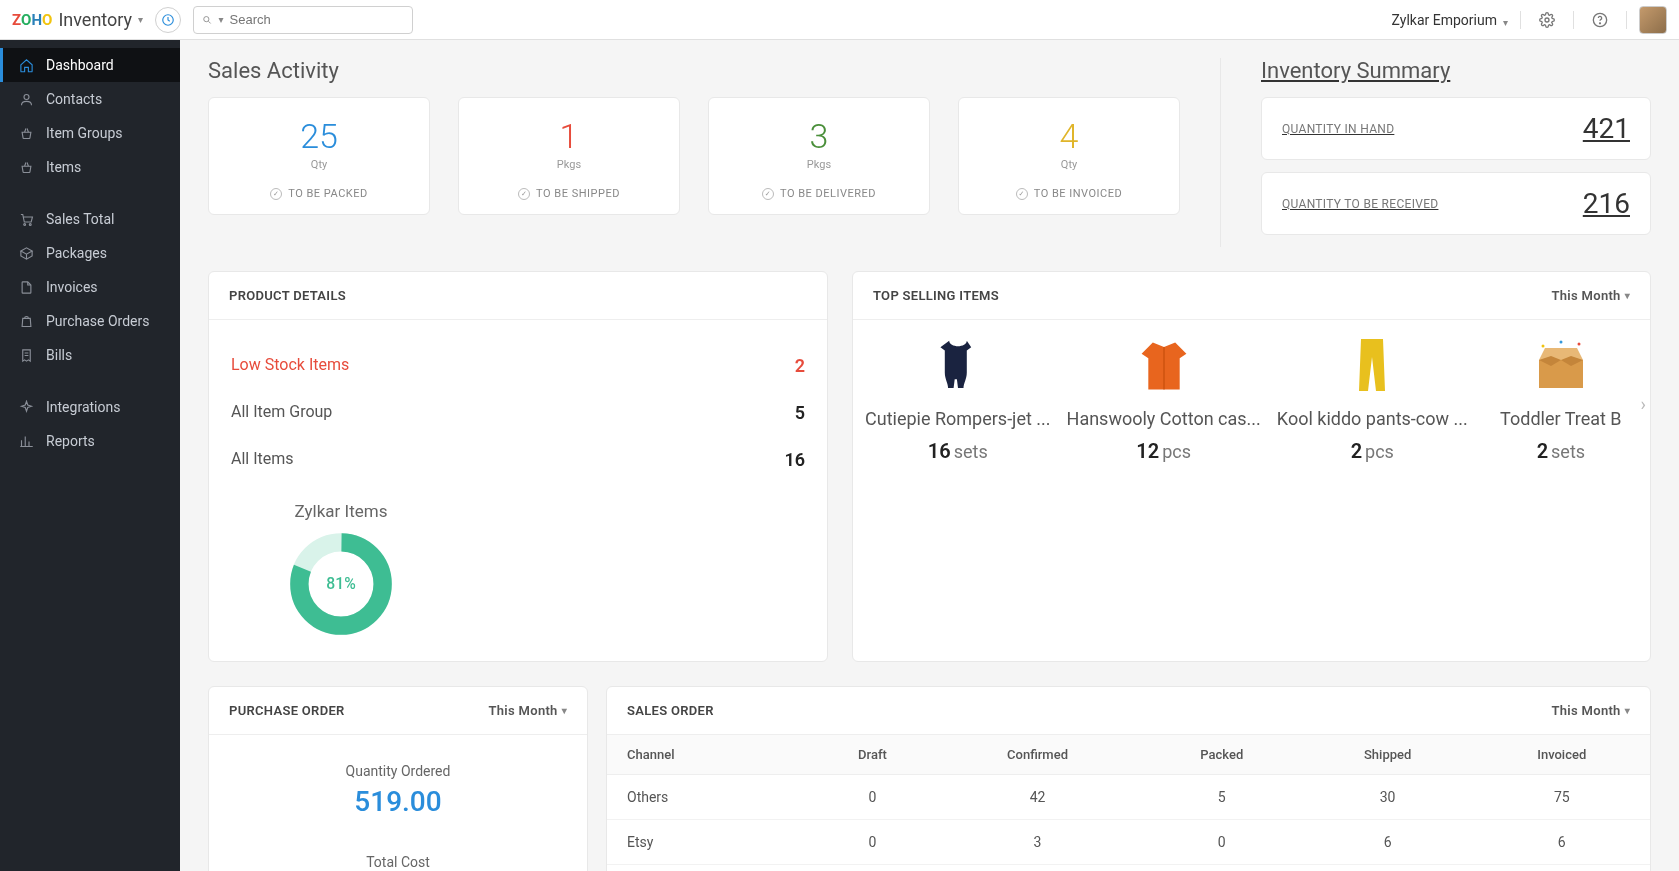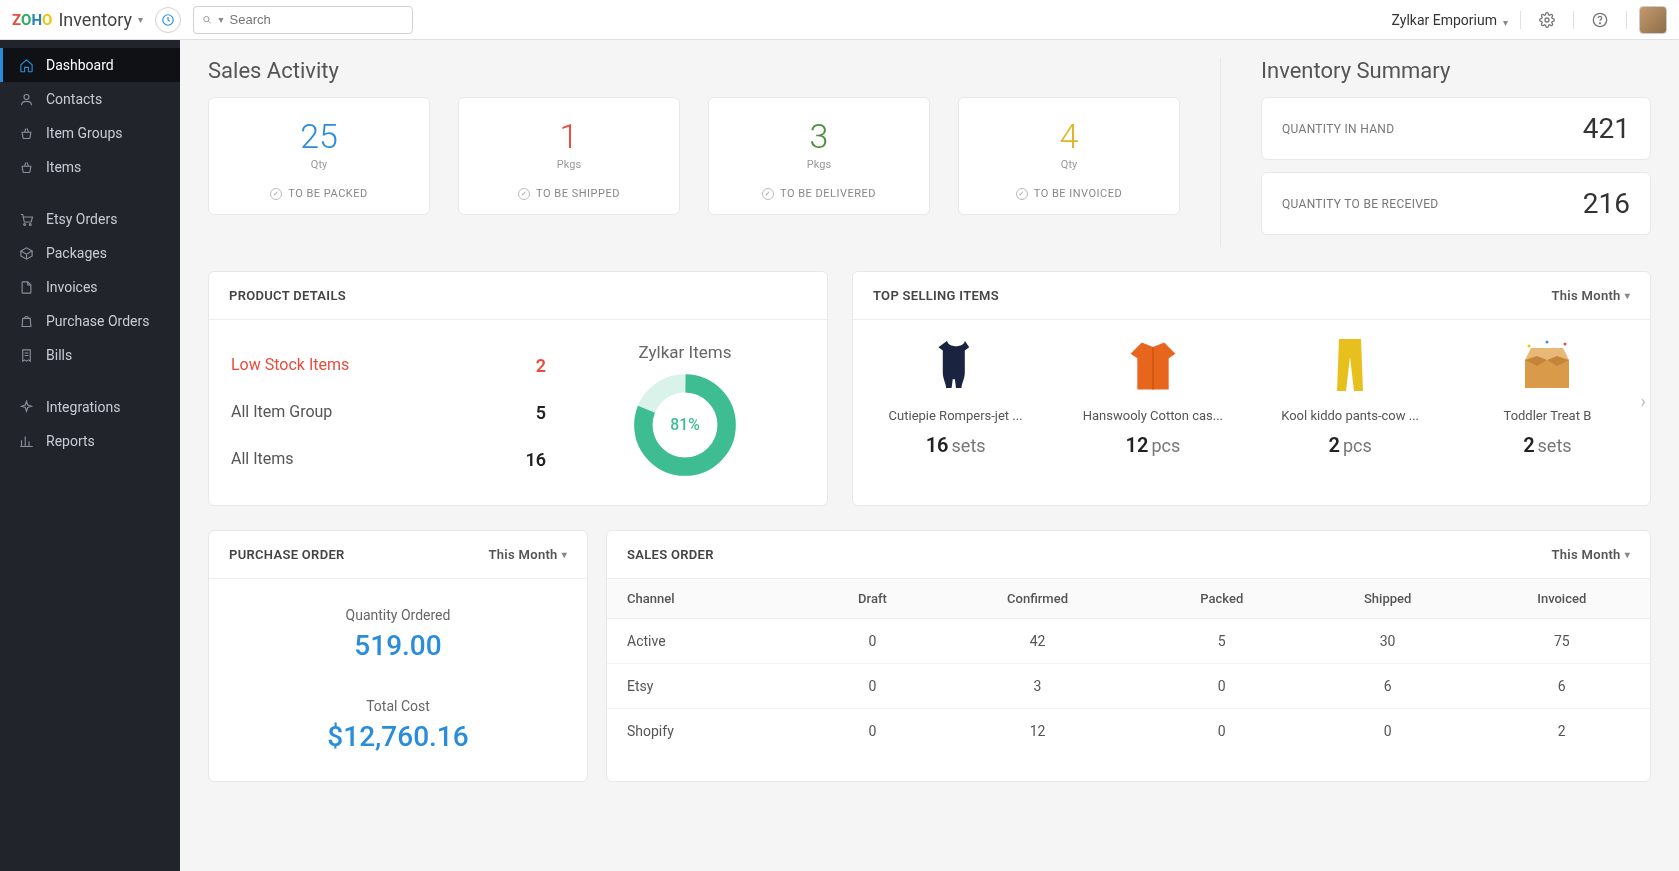--- a/index.html
+++ b/index.html
@@ -30,40 +30,40 @@
 .sales-activity { flex:1 1 auto; }
 .section-title { font-size:22px; color:#555; font-weight:400; margin-bottom:14px; }
 .cards-row { display:flex; gap:28px; padding-bottom:20px; }
 .stat-card { flex:1; background:#fff; border:1px solid #e8e8e8; border-radius:6px; padding:18px 10px 14px; text-align:center; cursor:pointer; }
 .stat-num { font-size:34px; font-weight:300; }
 .stat-num.blue{color:#2a8ddb;} .stat-num.red{color:#e74c3c;} .stat-num.green{color:#4a8f3a;} .stat-num.yellow{color:#e0b52a;}
 .stat-unit { font-size:11px; color:#999; margin-top:2px; }
 .stat-label { font-size:11px; color:#888; letter-spacing:.5px; margin-top:16px; display:flex; align-items:center; justify-content:center; gap:6px; }
 .stat-label .circ { width:12px; height:12px; border:1px solid #bbb; border-radius:50%; display:inline-flex; align-items:center; justify-content:center; font-size:7px; color:#999; }
 .divider-v { width:1px; background:#e8e8e8; }
-.inv-summary-col { width:390px; }
+.inv-summary-col { width:390px;text-decoration:underline; }
 .summary-card { background:#fff; border:1px solid #e8e8e8; border-radius:6px; padding:14px 20px; display:flex; justify-content:space-between; align-items:center; margin-bottom:12px; }
 .summary-label { font-size:12px; color:#777; letter-spacing:.3px; }
 .summary-val { font-size:28px; font-weight:400; color:#333; }
 .white-panel { background:#fff; border:1px solid #e8e8e8; border-radius:6px; }
 .panel-head { padding:16px 20px; border-bottom:1px solid #eee; font-size:13px; font-weight:600; color:#444; letter-spacing:.3px; display:flex; justify-content:space-between; align-items:center; }
 .row2 { display:flex; gap:24px; margin-top:24px; }
-.prod-details { padding:22px; display:flex; gap:29px; }
+.prod-details { padding:22px; display:flex; gap:18px;flex-direction:column; }
 .pd-list { flex:1; }
 .pd-row { display:flex; justify-content:space-between; padding:13px 0; font-size:16px; color:#555; }
 .pd-row.red { color:#e74c3c; }
 .pd-num { font-weight:600; color:#222; font-size:18px;}
 .pd-row.red .pd-num { color:#e74c3c; }
 .donut-wrap { width:230px; text-align:center; padding-right:10px; }
 .donut-title { font-size:17px; color:#666; margin-bottom:8px; }
 .donut { width:110px; height:110px; margin:0 auto; }
 .top-items-body { display:flex; align-items:stretch; padding:10px 4px 18px; position:relative; }
 .item-col { flex:1; text-align:center; padding:4px 8px; cursor:pointer; }
 .item-img { height:64px; display:flex; align-items:center; justify-content:center; margin-bottom:10px; }
-.item-name { font-size:13px; color:#555; white-space:nowrap; overflow:hidden; text-overflow:ellipsis; margin-bottom:10px; }
+.item-name { font-size:18px; color:#555; white-space:nowrap; overflow:hidden; text-overflow:ellipsis; margin-bottom:10px; }
 .item-qty { font-size:20px; font-weight:600; color:#222; }
 .item-qty small { font-size:18px; font-weight:400; color:#777; margin-left:3px;}
 .caret-side { position:absolute; right:4px; top:50%; transform:translateY(-50%); color:#bbb; cursor:pointer; font-size:18px; }
 .row3 { display:flex; gap:18px; margin-top:24px; }
 .po-body { padding:28px 20px; text-align:center; }
 .po-lbl { font-size:14px; color:#666; margin-bottom:6px; }
 .po-val { font-size:28px; font-weight:500; color:#2a8ddb; }
 .period-select { font-size:13px; color:#555; cursor:pointer; display:flex; align-items:center; gap:4px;}
 table.so { width:100%; border-collapse:collapse; }
 table.so th { text-align:center; font-weight:500; font-size:13px; color:#555; background:#fafafa; padding:12px 8px; border-bottom:1px solid #eee;}
@@ -164,21 +164,21 @@
       </div>
       <div class="side-gap"></div>
       <div class="side-item">
         <span class="s-icon">
           <svg width="15" height="15" viewBox="0 0 24 24" fill="none" stroke="currentColor" stroke-width="1.8">
             <circle cx="9" cy="20" r="1.5"></circle>
             <circle cx="18" cy="20" r="1.5"></circle>
             <path d="M3 4h3l2.5 12h11l2-8H7"></path>
           </svg>
         </span>
-        <span>Etsy Orders</span>
+        <span>Sales Total</span>
       </div>
       <div class="side-item">
         <span class="s-icon">
           <svg width="15" height="15" viewBox="0 0 24 24" fill="none" stroke="currentColor" stroke-width="1.8">
             <path d="M21 8l-9-5-9 5 9 5z"></path>
             <path d="M3 8v8l9 5 9-5V8"></path>
             <path d="M12 13v8"></path>
           </svg>
         </span>
         <span>Packages</span>
@@ -390,21 +390,21 @@
                 <th>Channel</th>
                 <th>Draft</th>
                 <th>Confirmed</th>
                 <th>Packed</th>
                 <th>Shipped</th>
                 <th>Invoiced</th>
               </tr>
             </thead>
           <tbody id="so-body">
               <tr>
-                <td>Active</td>
+                <td>Others</td>
                 <td>0</td>
                 <td>42</td>
                 <td>5</td>
                 <td>30</td>
                 <td>75</td>
               </tr>
               <tr>
                 <td>Etsy</td>
                 <td>0</td>
                 <td>3</td>

